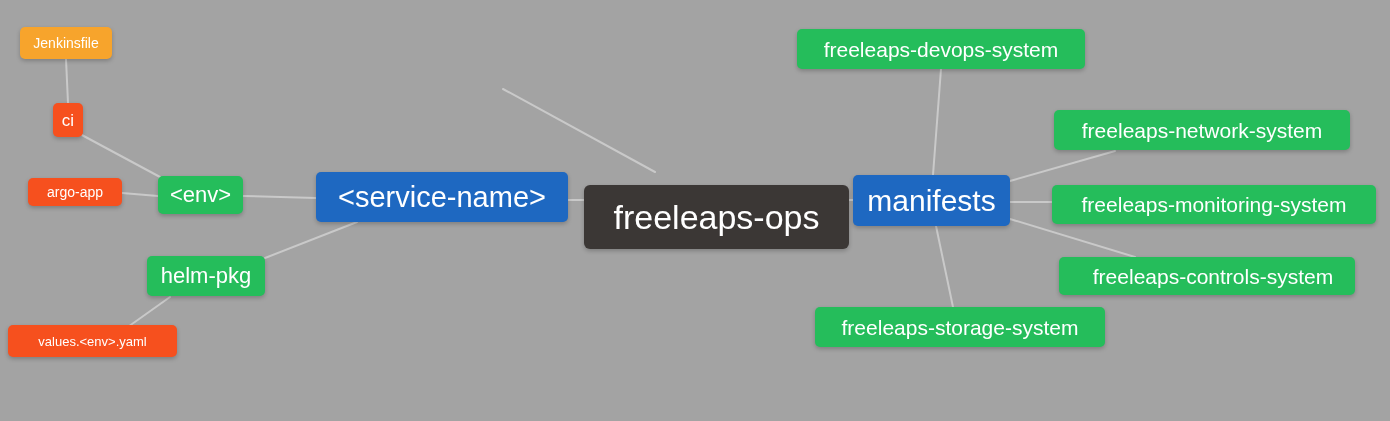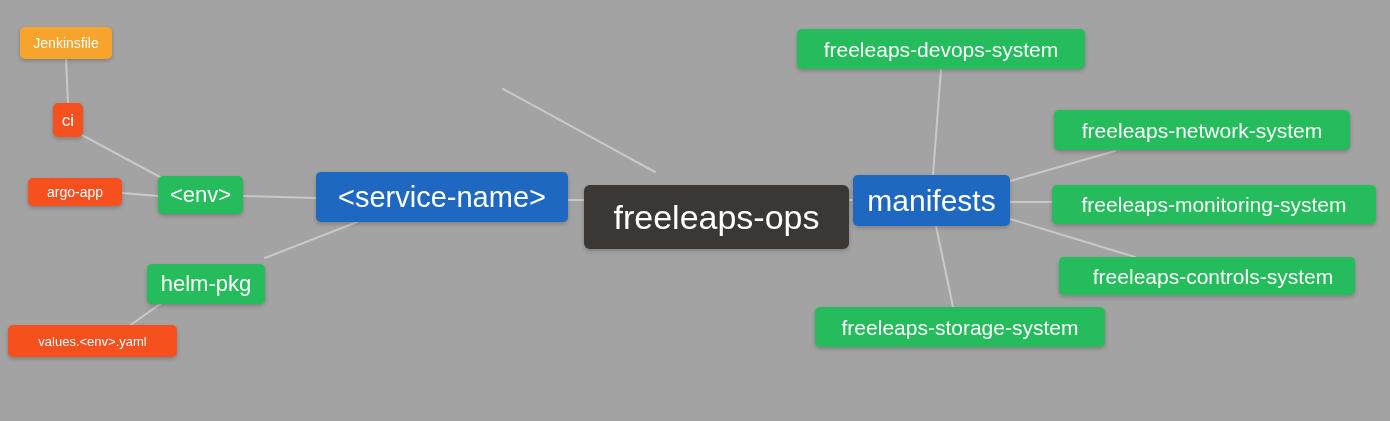--- a/index.html
+++ b/index.html
@@ -55,21 +55,21 @@
     <line class="edge" x1="1010" y1="181" x2="1115" y2="151" stroke="#C9C9C9"></line>
     <line class="edge" x1="1010" y1="202" x2="1052" y2="202" stroke="#C9C9C9"></line>
     <line class="edge" x1="1010" y1="219" x2="1135" y2="257" stroke="#C9C9C9"></line>
     <line class="edge" x1="936" y1="226" x2="953" y2="307" stroke="#C9C9C9"></line>
   </svg>
 
   <div class="node" style="left: 20px; top: 27px; width: 92px; height: 32px; font-size: 14px; background: rgb(247, 164, 44); color: rgb(255, 255, 255);">Jenkinsfile</div>
   <div class="node" style="left: 53px; top: 103px; width: 30px; height: 34px; font-size: 17px; background: rgb(246, 80, 30); color: rgb(255, 255, 255);">ci</div>
   <div class="node" style="left: 28px; top: 178px; width: 94px; height: 28px; font-size: 14px; background: rgb(246, 80, 30); color: rgb(255, 255, 255);">argo-app</div>
   <div class="node" style="left: 158px; top: 176px; width: 85px; height: 38px; font-size: 22px; background: rgb(37, 189, 91); color: rgb(255, 255, 255);">&lt;env&gt;</div>
-  <div class="node" style="left: 147px; top: 256px; width: 118px; height: 40px; font-size: 22px; background: rgb(37, 189, 91); color: rgb(255, 255, 255); margin-top: 8px;">helm-pkg</div>
+  <div class="node" style="left: 147px; top: 256px; width: 118px; height: 40px; font-size: 22px; background: rgb(37, 189, 91); color: rgb(255, 255, 255);">helm-pkg</div>
   <div class="node" style="left: 8px; top: 325px; width: 169px; height: 32px; font-size: 13px; background: rgb(246, 80, 30); color: rgb(255, 255, 255);">values.&lt;env&gt;.yaml</div>
   <div class="node" style="left: 316px; top: 172px; width: 252px; height: 50px; font-size: 29px; background: rgb(30, 104, 193); color: rgb(255, 255, 255);">&lt;service-name&gt;</div>
   <div class="node" style="left: 584px; top: 172px; width: 265px; height: 64px; font-size: 34px; border-radius: 6px; background: rgb(59, 55, 53); color: rgb(255, 255, 255); margin-top: 13px;">freeleaps-ops</div>
   <div class="node" style="left: 853px; top: 175px; width: 157px; height: 51px; font-size: 30px; background: rgb(30, 104, 193); color: rgb(255, 255, 255);">manifests</div>
   <div class="node" style="left: 797px; top: 29px; width: 288px; height: 40px; font-size: 21px; background: rgb(37, 189, 91); color: rgb(255, 255, 255);">freeleaps-devops-system</div>
   <div class="node" style="left: 1054px; top: 110px; width: 296px; height: 40px; font-size: 21px; background: rgb(37, 189, 91); color: rgb(255, 255, 255);">freeleaps-network-system</div>
   <div class="node" style="left: 1052px; top: 185px; width: 324px; height: 39px; font-size: 21px; background: rgb(37, 189, 91); color: rgb(255, 255, 255);">freeleaps-monitoring-system</div>
   <div class="node" style="left: 1059px; top: 257px; width: 296px; height: 38px; font-size: 21px; background: rgb(37, 189, 91); color: rgb(255, 255, 255); padding-left: 12px;">freeleaps-controls-system</div>
   <div class="node" style="left: 815px; top: 307px; width: 290px; height: 40px; font-size: 21px; background: rgb(37, 189, 91); color: rgb(255, 255, 255);">freeleaps-storage-system</div>
 

